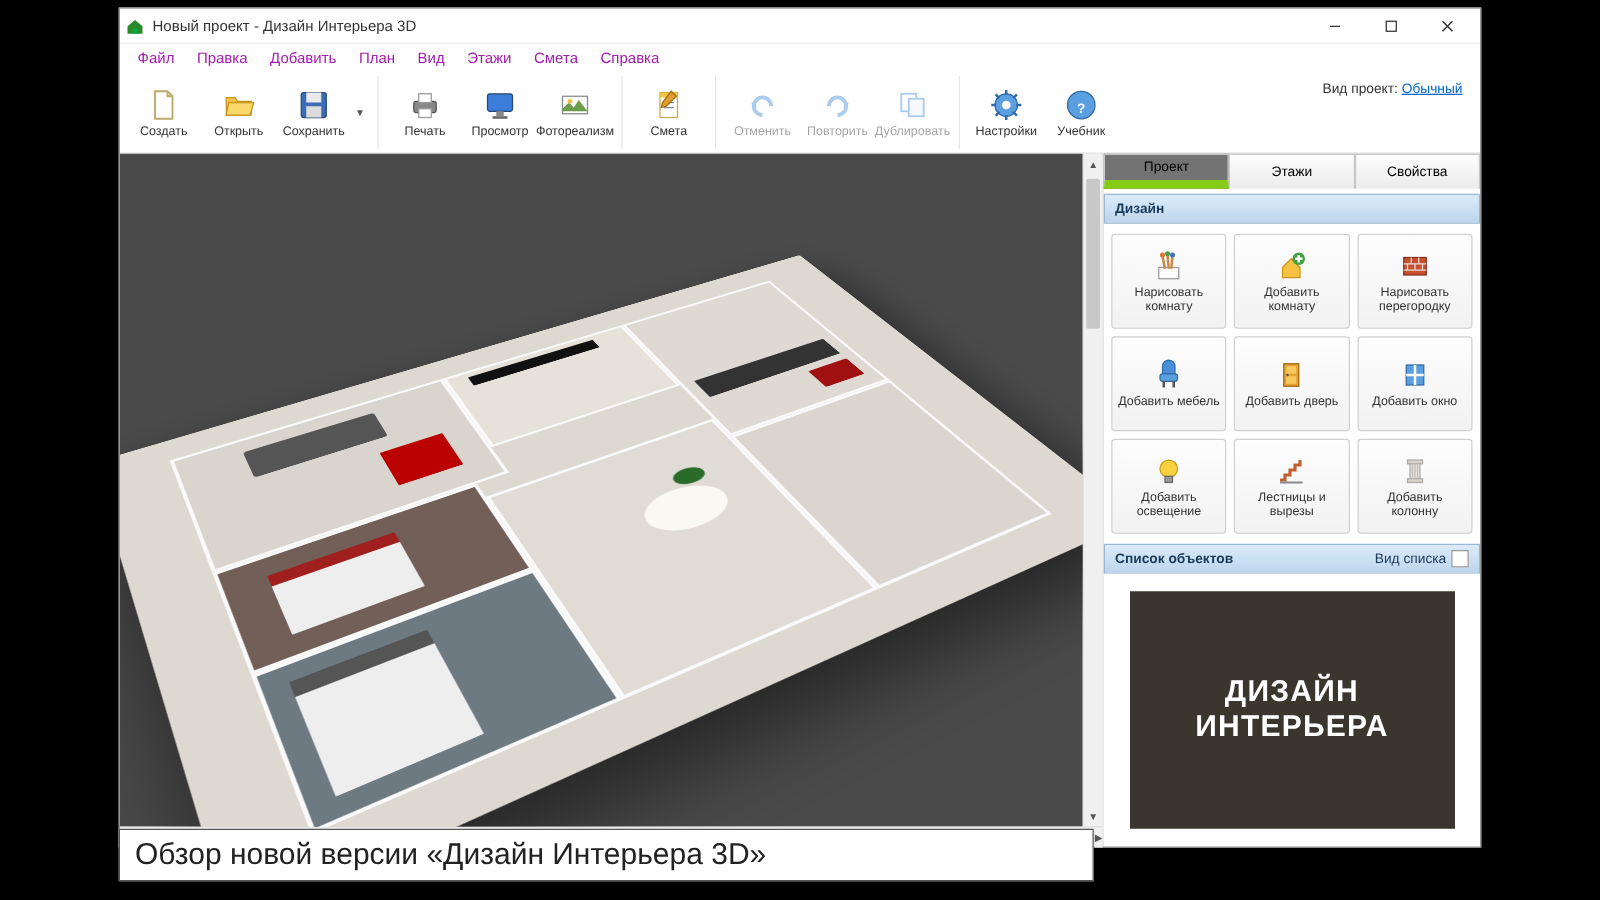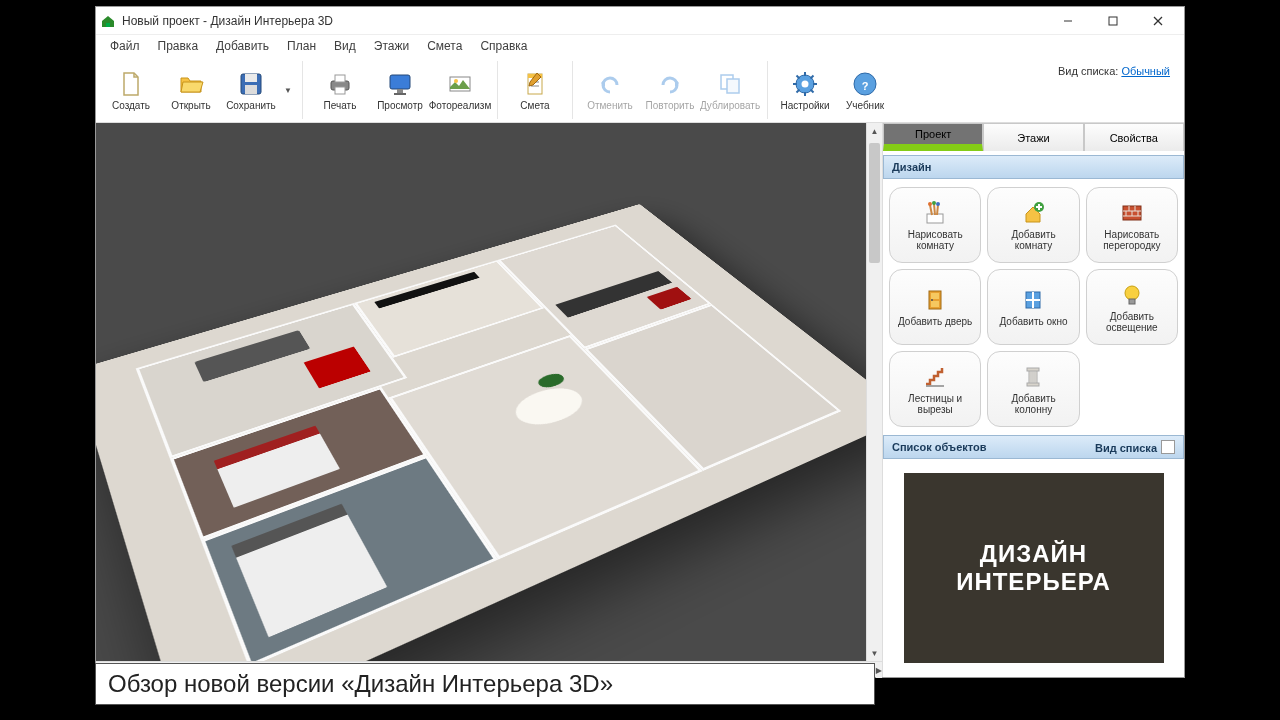--- a/index.html
+++ b/index.html
@@ -4,21 +4,21 @@
 <style>
 *{box-sizing:border-box;margin:0;padding:0;font-family:'Segoe UI',Tahoma,sans-serif;font-size:11px}
 body{background:#000;width:1280px;height:720px;overflow:hidden;position:relative}
 .letterbox{position:absolute;left:95px;top:6px;width:1090px;height:672px;background:#fff;border:1px solid #999;display:flex;flex-direction:column}
 .titlebar{height:28px;display:flex;align-items:center;padding:0 4px;border-bottom:1px solid #eee}
 .app-icon{width:16px;height:16px;margin-right:6px;display:inline-flex;align-items:center;justify-content:center}
 .title-text{font-size:12px;color:#333}
 .win-controls{margin-left:auto;display:flex}
 .win-btn{width:45px;height:26px;display:flex;align-items:center;justify-content:center;color:#333}
 .menubar{height:22px;display:flex;align-items:center;padding:0 6px;gap:2px}
-.menu-item{padding:3px 8px;font-size:12px;color:#404040;cursor:default}
+.menu-item{padding:3px 8px;font-size:12px;color:#a21caf;cursor:default}
 .toolbar{height:66px;display:flex;align-items:flex-start;padding:4px 6px;border-bottom:1px solid #ddd;gap:2px}
 .tool-group{display:flex;align-items:flex-start;gap:2px;padding-right:8px;margin-right:6px;border-right:1px solid #e5e5e5}
 .tool-group.last{border-right:none}
 .tool-btn{width:58px;height:58px;display:flex;flex-direction:column;align-items:center;justify-content:center;gap:2px;border-radius:3px;cursor:pointer}
 .tool-btn.disabled{opacity:0.45;cursor:default}
 .tool-ico{width:28px;height:28px;display:flex;align-items:center;justify-content:center}
 .tool-lbl{font-size:10px;color:#333;line-height:1.1}
 .split-arrow{width:12px;height:58px;display:flex;align-items:center;justify-content:center;font-size:8px;color:#555;cursor:pointer}
 .panel-mode{margin-left:auto;font-size:11px;color:#333;align-self:flex-start;padding:4px 8px}
 .panel-mode a{color:#0066cc;text-decoration:underline;cursor:pointer}
@@ -53,25 +53,25 @@
 .scrollbar-h .scroll-thumb{position:absolute;top:2px;bottom:2px;left:4px;width:200px;height:auto}
 .viewport-wrap{flex:1;display:flex;flex-direction:column;min-width:0}
 .viewport-row{flex:1;display:flex;min-height:0}
 .sidepanel{width:302px;display:flex;flex-direction:column;border-left:1px solid #ddd}
 .tabs{display:flex;height:28px}
 .tab{flex:1;display:flex;align-items:center;justify-content:center;font-size:11px;border:1px solid #c8c8c8;border-bottom:none;background:linear-gradient(#fdfdfd,#ebebeb);cursor:pointer}
 .tab.active{background:#737373;border-bottom:7px solid #84cc16;position:relative;z-index:1}
 .tab:not(.active){border-top:1px solid #c8c8c8}
 .section-hdr{height:24px;background:linear-gradient(#dcebf9,#bcd6ee);border:1px solid #9bb8d3;display:flex;align-items:center;padding:0 8px;font-weight:bold;font-size:11px;color:#1a3a5a;margin-top:4px}
 .design-grid{display:grid;grid-template-columns:repeat(3,1fr);gap:6px;padding:8px 6px}
-.design-btn{height:76px;border:1px solid #d0d0d0;border-radius:13px;background:linear-gradient(#fdfdfd,#f2f2f2);display:flex;flex-direction:column;align-items:center;justify-content:center;gap:2px;cursor:pointer;padding:4px}
+.design-btn{height:76px;border:1px solid #d0d0d0;border-radius:3px;background:linear-gradient(#fdfdfd,#f2f2f2);display:flex;flex-direction:column;align-items:center;justify-content:center;gap:2px;cursor:pointer;padding:4px}
 .design-ico{width:28px;height:28px;display:flex;align-items:center;justify-content:center}
 .design-lbl{font-size:10px;text-align:center;line-height:1.15;color:#333}
 .objlist-hdr{height:24px;background:linear-gradient(#dcebf9,#bcd6ee);border:1px solid #9bb8d3;display:flex;align-items:center;padding:0 8px;font-weight:bold;font-size:11px;color:#1a3a5a;justify-content:space-between}
-.viewtype{font-weight:bold;font-size:10px;display:flex;align-items:flex-end;gap:4px}
+.viewtype{font-weight:normal;font-size:10px;display:flex;align-items:center;gap:4px}
 .viewtype-ico{width:14px;height:14px;border:1px solid #999;background:#fff}
 .objlist-body{flex:1;background:#fff;display:flex;align-items:center;justify-content:center;padding:10px}
 .promo{width:260px;height:190px;background:#3a362e;display:flex;flex-direction:column;align-items:center;justify-content:center;color:#fff;text-align:center}
 .promo-t1{font-size:24px;font-weight:bold;letter-spacing:1px}
 .promo-t2{font-size:24px;font-weight:bold;letter-spacing:1px}
 .promo-t3{font-size:56px;font-weight:bold;line-height:1}
 .caption{position:absolute;left:95px;bottom:15px;width:780px;height:42px;background:#fff;border:1px solid #555;display:flex;align-items:center;padding:0 12px;font-size:24px;color:#222}
 </style>
 </head>
 <body>
@@ -247,21 +247,21 @@
         <span class="tool-ico">
             <svg width="26" height="26" viewBox="0 0 26 26">
               <circle cx="13" cy="13" r="11" fill="#5aa0e0" stroke="#2f6aa8"></circle>
               <text x="13" y="19" font-size="16" font-weight="bold" text-anchor="middle" fill="#fff">?</text>
             </svg>
           </span>
         <span class="tool-lbl">Учебник</span>
       </div>
     </div>
     <div class="panel-mode">
-      <span>Вид списка:</span>
+      <span>Вид проект:</span>
       <a>Обычный</a>
     </div>
   </div>
 
   <div class="workspace">
     <div class="viewport-wrap">
       <div class="viewport-row">
         <div class="viewport">
           <div class="floorplan">
             <div class="floor"></div>
@@ -343,20 +343,31 @@
                   <line x1="13" y1="11" x2="13" y2="16"></line>
                   <line x1="19" y1="11" x2="19" y2="16"></line>
                 </g>
               </svg>
             </span>
           <span class="design-lbl">Нарисовать перегородку</span>
         </div>
         <div class="design-btn">
           <span class="design-ico">
               <svg width="26" height="26" viewBox="0 0 26 26">
+                <path d="M8 6a5 5 0 0110 0v6H8z" fill="#4a90d8" stroke="#2f6aa8"></path>
+                <rect x="6" y="12" width="14" height="6" rx="2" fill="#5aa0e0" stroke="#2f6aa8"></rect>
+                <line x1="9" y1="18" x2="9" y2="23" stroke="#555" stroke-width="2"></line>
+                <line x1="17" y1="18" x2="17" y2="23" stroke="#555" stroke-width="2"></line>
+              </svg>
+            </span>
+          <span class="design-lbl">Добавить мебель</span>
+        </div>
+        <div class="design-btn">
+          <span class="design-ico">
+              <svg width="26" height="26" viewBox="0 0 26 26">
                 <rect x="7" y="4" width="12" height="18" fill="#e8a030" stroke="#a06810"></rect>
                 <rect x="9" y="6" width="8" height="6" fill="#f6c860"></rect>
                 <rect x="9" y="14" width="8" height="6" fill="#f6c860"></rect>
                 <circle cx="10" cy="13" r="1" fill="#555"></circle>
               </svg>
             </span>
           <span class="design-lbl">Добавить дверь</span>
         </div>
         <div class="design-btn">
           <span class="design-ico">

